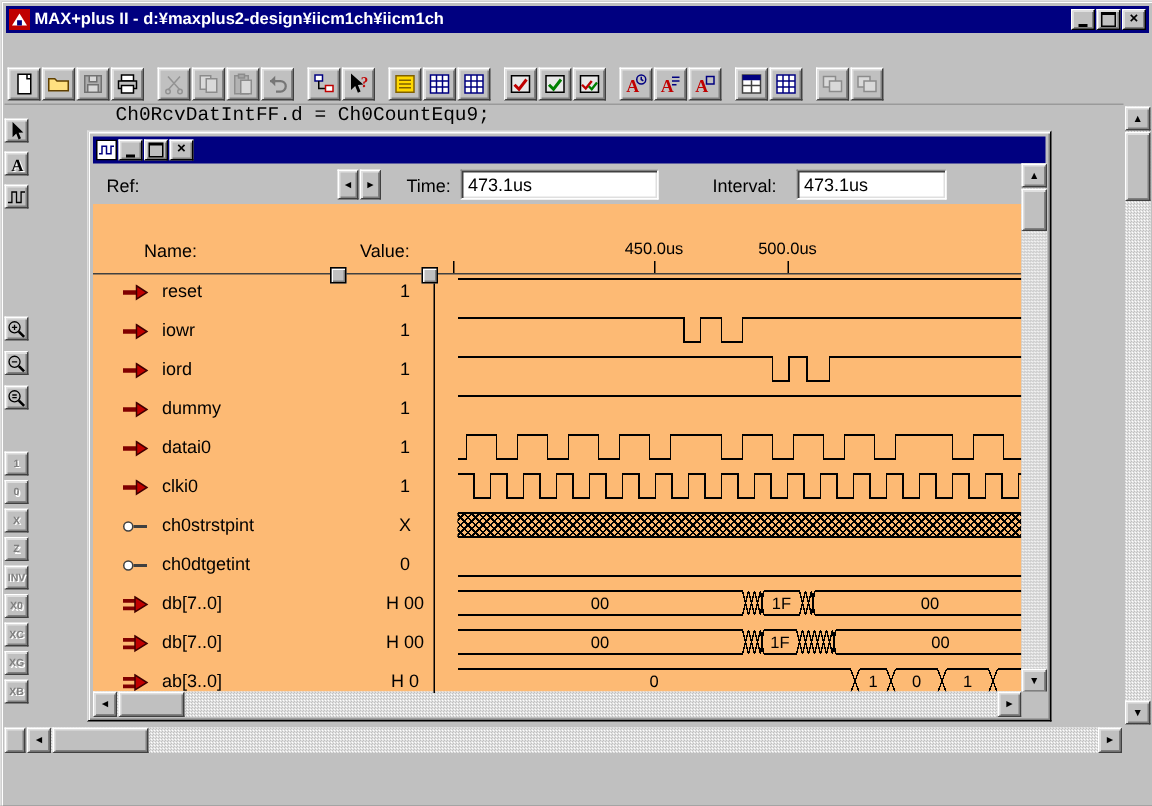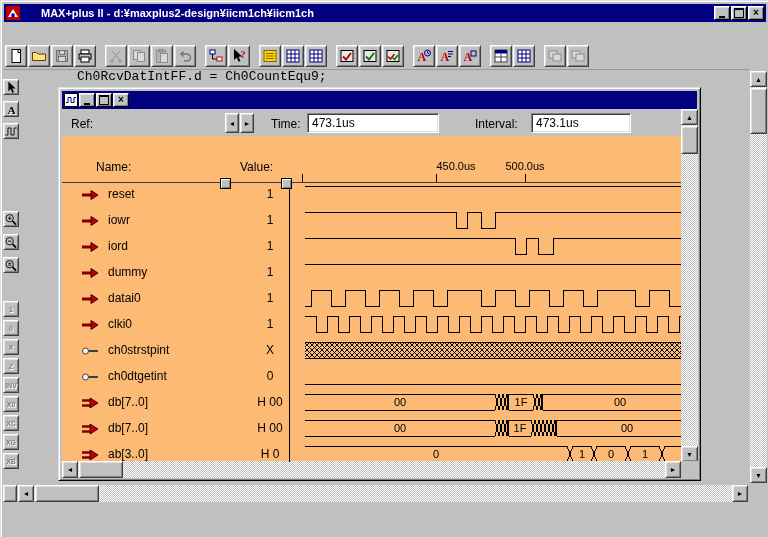--- a/index.html
+++ b/index.html
@@ -5,21 +5,21 @@
 <style>
   html,body{margin:0;padding:0;}
   body{width:768px;height:537px;background:#808080;font-family:"Liberation Sans",sans-serif;}
   .screen{position:relative;width:768px;height:537px;background:#c0c0c0;overflow:hidden;
     border:1px solid;border-color:#dfdfdf #000 #000 #dfdfdf;
     box-shadow:inset 1px 1px 0 #fff,inset -1px -1px 0 #808080;}
   .frame{position:absolute;background:#c0c0c0;border:1px solid;border-color:#dfdfdf #000 #000 #dfdfdf;
     box-shadow:inset 1px 1px 0 #fff,inset -1px -1px 0 #808080;}
   .titlebar{position:absolute;left:3px;top:3px;right:3px;height:18px;background:#000080;
     display:flex;align-items:center;gap:1px;padding:0 2px;}
-  .titlebar .title{flex:1;color:#fff;font-size:11px;font-weight:bold;white-space:nowrap;overflow:hidden;padding-left:20px;}
+  .titlebar .title{flex:1;color:#fff;font-size:11px;font-weight:bold;white-space:nowrap;overflow:hidden;padding-left:2px;}
   .app-ic{display:inline-flex;width:14px;height:14px;flex:0 0 auto;}
   .tbtn{width:16px;height:14px;flex:0 0 auto;background:#c0c0c0;border:1px solid;border-color:#fff #000 #000 #fff;
     box-shadow:inset 1px 1px 0 #dfdfdf,inset -1px -1px 0 #808080;display:inline-flex;align-items:center;justify-content:center;
     font-size:10px;font-weight:bold;color:#000;line-height:1;padding:0;}
   .glyph-min{display:block;width:6px;height:2px;background:#000;margin-top:7px;}
   .glyph-max{display:block;width:8px;height:7px;border:1px solid #000;border-top:2px solid #000;background:#c0c0c0;}
   .menubar{position:absolute;left:3px;top:22px;height:18px;display:flex;align-items:center;font-size:11px;color:#000;}
   .menu-item{padding:2px 6px;white-space:nowrap;}
   .toolbar{position:absolute;left:2px;top:41px;right:20px;height:27px;display:flex;align-items:center;
     padding-left:2px;gap:1px;border-bottom:1px solid #9a9a9a;}
@@ -327,21 +327,21 @@
       <input class="ed-field" style="left: 246px; width: 132px;" readonly="" value="473.1us">
       <span class="ed-lbl" style="left:414px">Interval:</span>
       <input class="ed-field" style="left: 470px; width: 100px;" readonly="" value="473.1us">
     </div>
 
     <div class="content">
       <span class="hdr" style="left:34px">Name:</span>
       <span class="hdr" style="left:178px">Value:</span>
       <div class="wavehead">
           <span class="tl-label" style="left: 14px; margin-top: 48px;">00.us</span>
-          <span class="tl-label" style="left: 147px; transform: translateX(-50%); margin-left: 20px;">450.0us</span>
+          <span class="tl-label" style="left: 147px; transform: translateX(-50%);">450.0us</span>
           <span class="tl-label" style="left: 236px; transform: translateX(-50%);">500.0us</span>
           <span class="tl-tick" style="left: 13px;"></span>
           <span class="tl-tick" style="left: 147px;"></span>
           <span class="tl-tick" style="left: 236px;"></span>
         </div>
       <div class="hsep"></div>
       <div class="handle" style="left:158px"></div>
       <div class="handle" style="left:219px"></div>
       <div class="rows">
           <div class="sig-row" style="top: 45px;">

